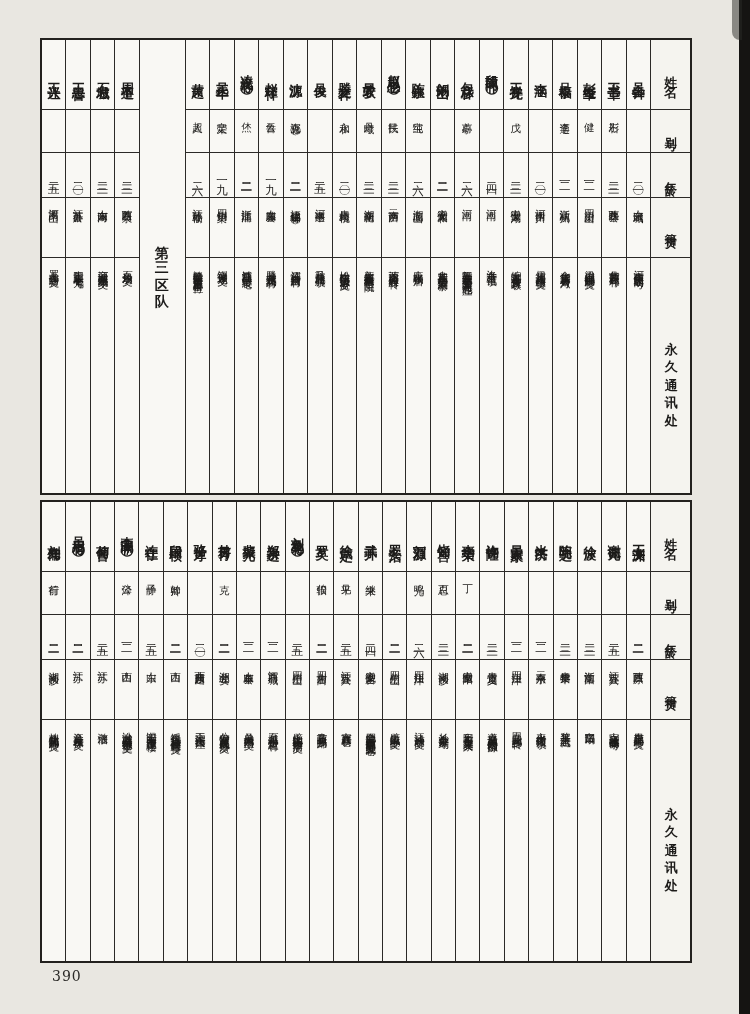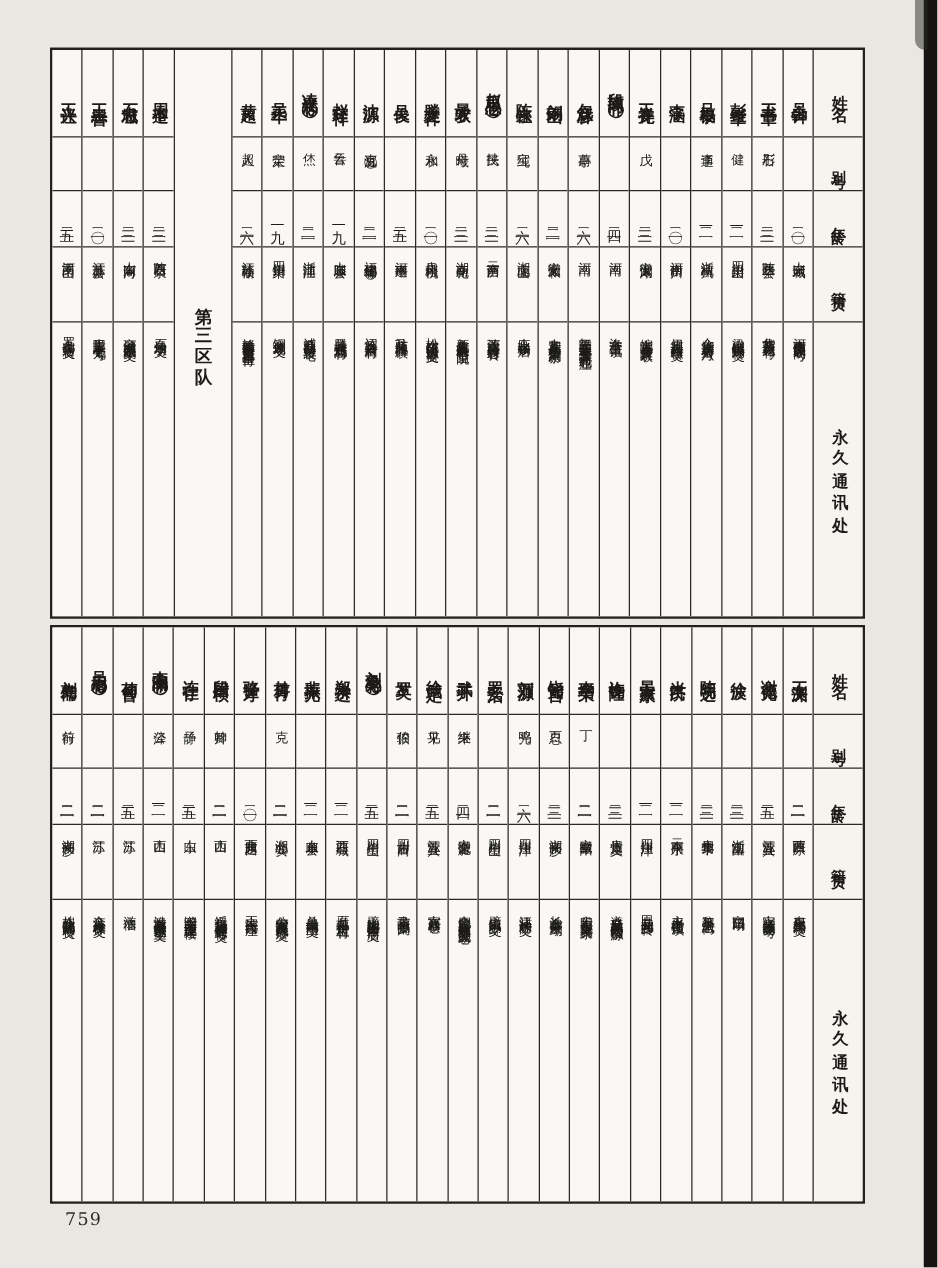--- a/index.html
+++ b/index.html
@@ -935,13 +935,13 @@
       </div>
       <div class="cell r-native">
         <span>湖南长沙</span>
       </div>
       <div class="cell r-addr">
         <span>株州龙头铺邮局转交</span>
       </div>
     </div>
   </div>
 
-<div class="page-number">759</div>
+<div class="page-number">390</div>
 
 </body></html>

